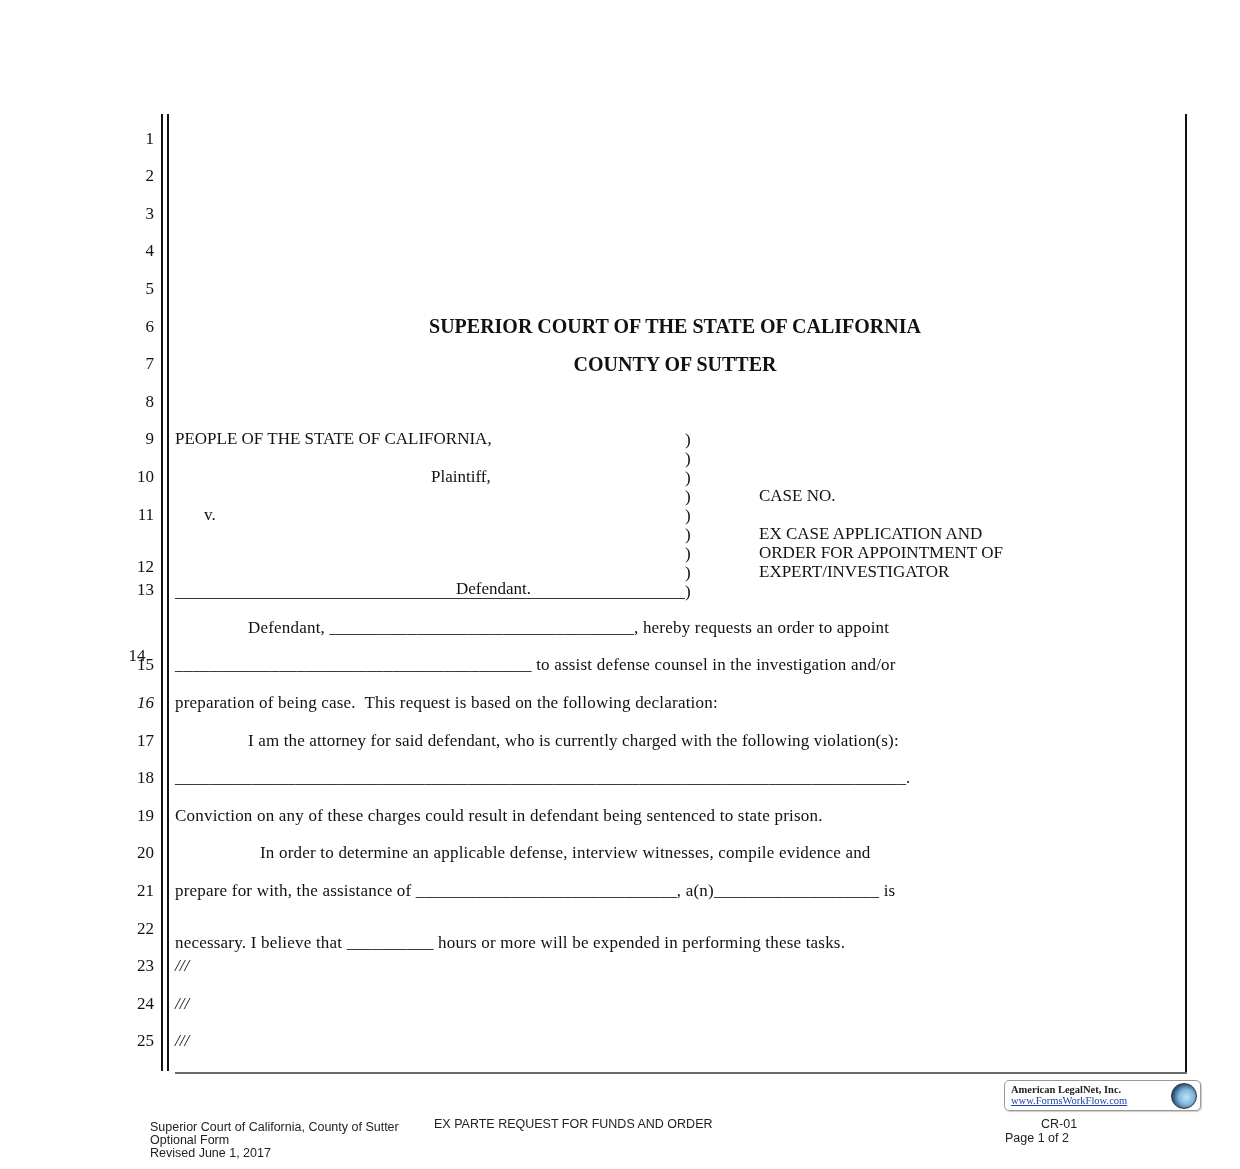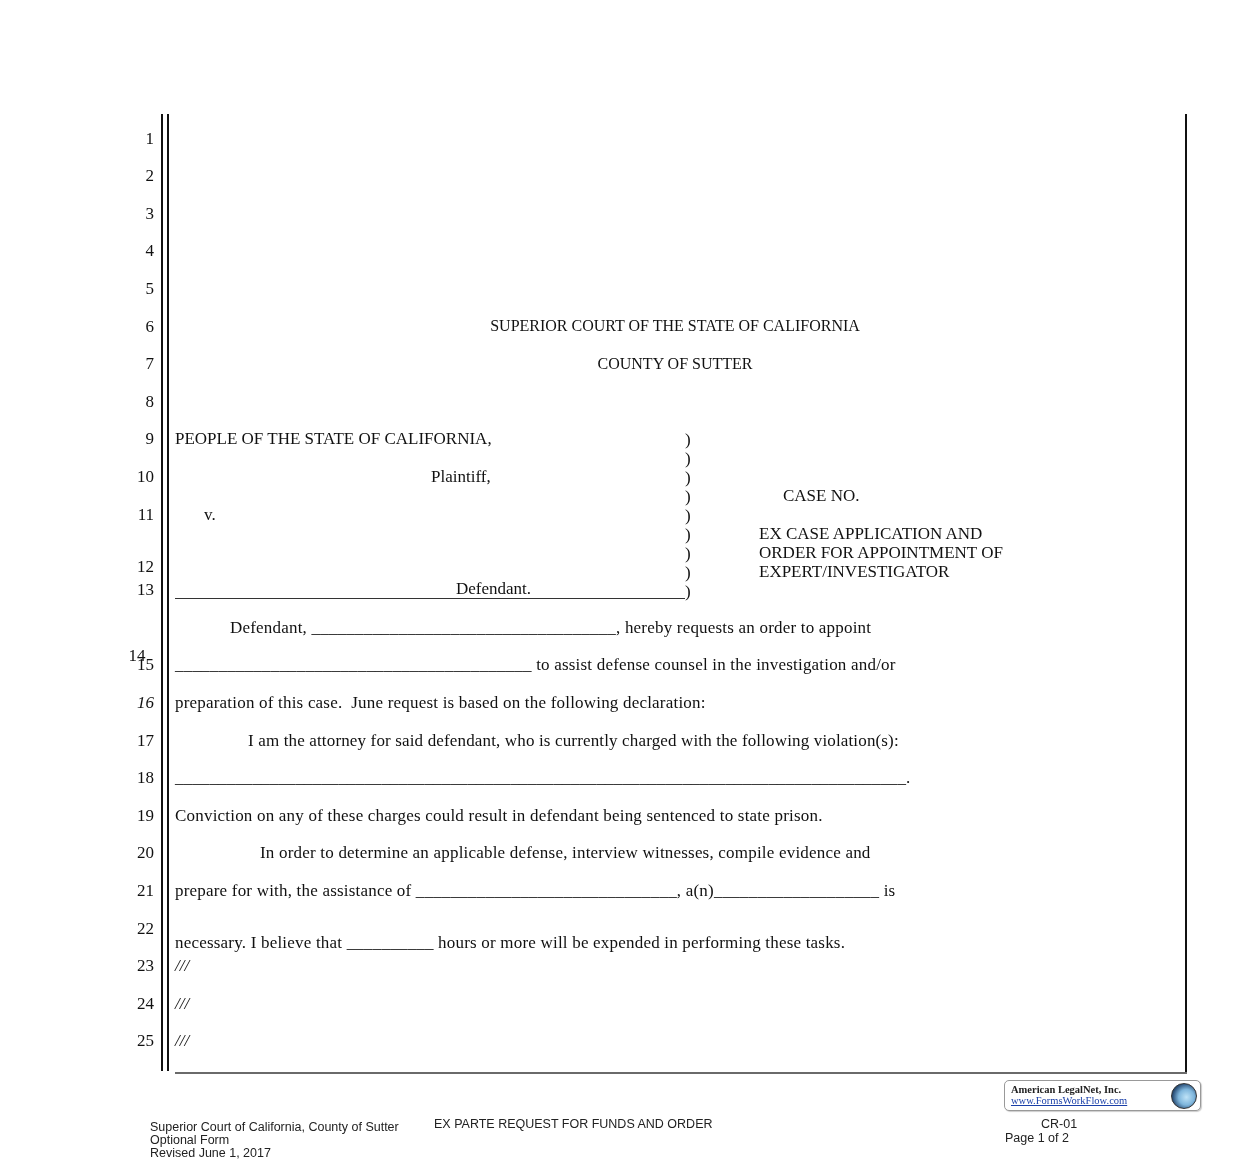--- a/index.html
+++ b/index.html
@@ -2,21 +2,21 @@
 <html><head>
   <meta charset="utf-8">
   <style>
     html, body { margin: 0; padding: 0; background: #ffffff; }
     body { width: 1240px; height: 1169px; position: relative; overflow: hidden; font-family: "Liberation Serif", serif; color: #111; }
     .abs { position: absolute; white-space: pre; }
     .vline { position: absolute; background: #111; width: 2px; }
     .hline { position: absolute; background: #6a6a6a; height: 2px; }
     .lnum { position: absolute; left: 120px; width: 34px; text-align: right; font-size: 17px; line-height: 20px; }
     .body-text { font-size: 17px; line-height: 20px; }
-    .title { font-weight: normal; font-size: 16px; line-height: 20px; text-align: center; left: 175px; width: 1000px; }
+    .title { font-weight: bold; font-size: 20px; line-height: 20px; text-align: center; left: 175px; width: 1000px; }
     .paren { position: absolute; left: 685px; font-size: 17px; line-height: 19px; }
     .footer-text { font-family: "Liberation Sans", sans-serif; font-size: 12.5px; line-height: 13.5px; color: #222; }
     .logo-box { position: absolute; left: 1004px; top: 1080px; width: 195px; height: 29px; border: 1px solid #999; border-radius: 5px; box-shadow: 1px 1px 1px #ccc; background: #fff; }
     .logo-name { position: absolute; left: 6px; top: 3px; font-family: "Liberation Serif", serif; font-weight: bold; font-size: 10.5px; color: #222; white-space: nowrap; }
     .logo-url { position: absolute; left: 6px; top: 14px; font-family: "Liberation Serif", serif; font-size: 10.5px; color: #1a3fa8; text-decoration: underline; white-space: nowrap; }
     .logo-globe { position: absolute; right: 3px; top: 2px; width: 24px; height: 24px; border-radius: 50%; background: radial-gradient(circle at 60% 55%, #bfe3f7 0%, #7fb6dc 40%, #2a4f78 70%, #0d1e33 100%); border: 1px solid #333; }
   </style>
 </head>
 <body>
 
@@ -66,30 +66,30 @@
   <div class="paren" style="top:430px;">)</div>
   <div class="paren" style="top:449px;">)</div>
   <div class="paren" style="top:468px;">)</div>
   <div class="paren" style="top:487px;">)</div>
   <div class="paren" style="top:506px;">)</div>
   <div class="paren" style="top:525px;">)</div>
   <div class="paren" style="top:544px;">)</div>
   <div class="paren" style="top:563px;">)</div>
   <div class="paren" style="top:582px;">)</div>
 
-  <div class="abs body-text" style="left:783px; top:486px;">CASE NO.</div>
+  <div class="abs body-text" style="left:759px; top:486px;">CASE NO.</div>
   <div class="abs body-text" style="left:759px; top:524px;">EX CASE APPLICATION AND</div>
   <div class="abs body-text" style="left:759px; top:543px;">ORDER FOR APPOINTMENT OF</div>
   <div class="abs body-text" style="left:759px; top:562px;">EXPERT/INVESTIGATOR</div>
 </div>
 
 <div>
-  <div class="abs body-text" style="left:230px; top:618px; letter-spacing:0.2px;">Defendant, ___________________________________, hereby requests an order to appoint</div>
+  <div class="abs body-text" style="left:248px; top:618px; letter-spacing:0.2px;">Defendant, ___________________________________, hereby requests an order to appoint</div>
   <div class="abs body-text" style="left:175px; top:655px; letter-spacing:0.2px;">_________________________________________ to assist defense counsel in the investigation and/or</div>
-  <div class="abs body-text" style="left:175px; top:693px; letter-spacing:0.2px;">preparation of this case.  June request is based on the following declaration:</div>
+  <div class="abs body-text" style="left:175px; top:693px; letter-spacing:0.2px;">preparation of being case.  This request is based on the following declaration:</div>
   <div class="abs body-text" style="left:248px; top:731px; letter-spacing:0.15px;">I am the attorney for said defendant, who is currently charged with the following violation(s):</div>
   <div class="abs body-text" style="left:175px; top:768px; letter-spacing:0.1px;">_____________________________________________________________________________________.</div>
   <div class="abs body-text" style="left:175px; top:806px; letter-spacing:0.2px;">Conviction on any of these charges could result in defendant being sentenced to state prison.</div>
   <div class="abs body-text" style="left:260px; top:843px; letter-spacing:0.2px;">In order to determine an applicable defense, interview witnesses, compile evidence and</div>
   <div class="abs body-text" style="left:175px; top:881px; letter-spacing:0.2px;">prepare for with, the assistance of ______________________________, a(n)___________________ is</div>
   <div class="abs body-text" style="left:175px; top:933px; letter-spacing:0.2px;text-align:right;">necessary. I believe that __________ hours or more will be expended in performing these tasks.</div>
   <div class="abs body-text" style="left:175px; top:956px; font-style:italic;">///</div>
   <div class="abs body-text" style="left:175px; top:994px; font-style:italic;">///</div>
   <div class="abs body-text" style="left:175px; top:1031px; font-style:italic;">///</div>
 </div>

